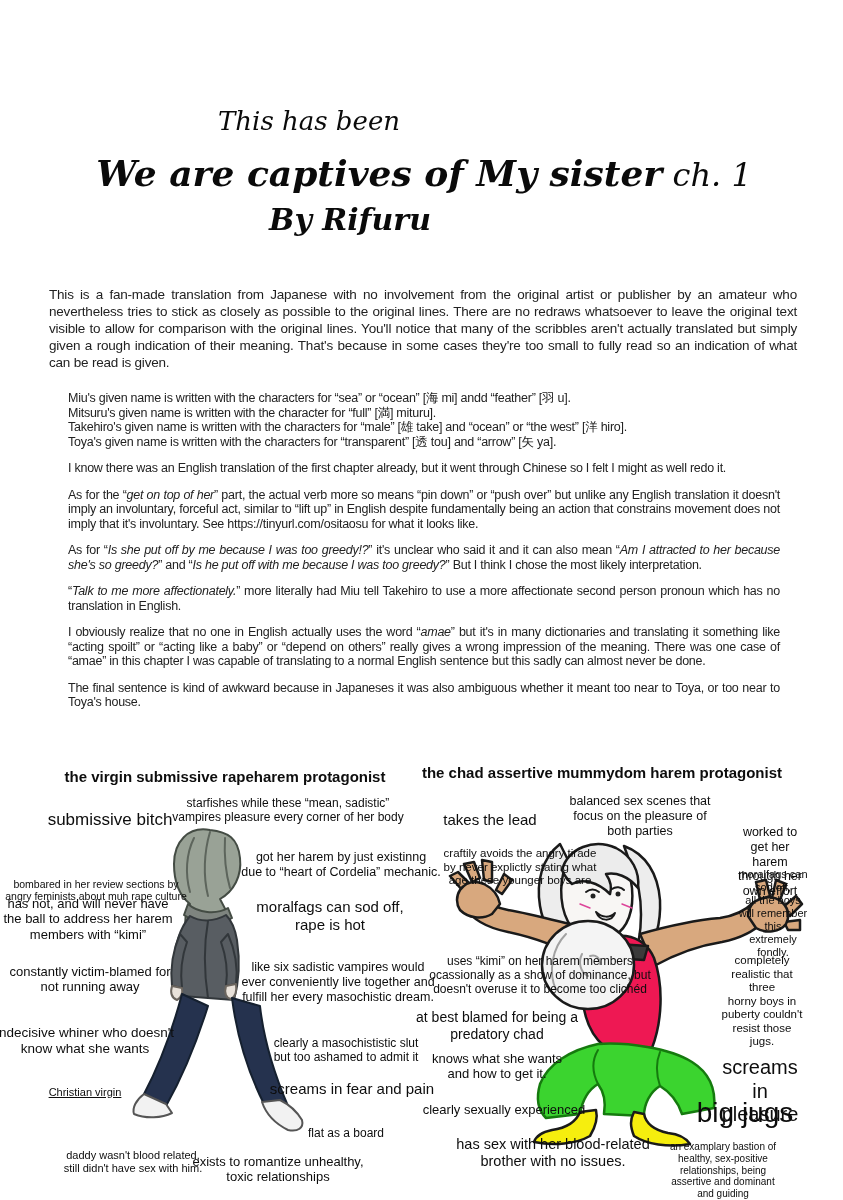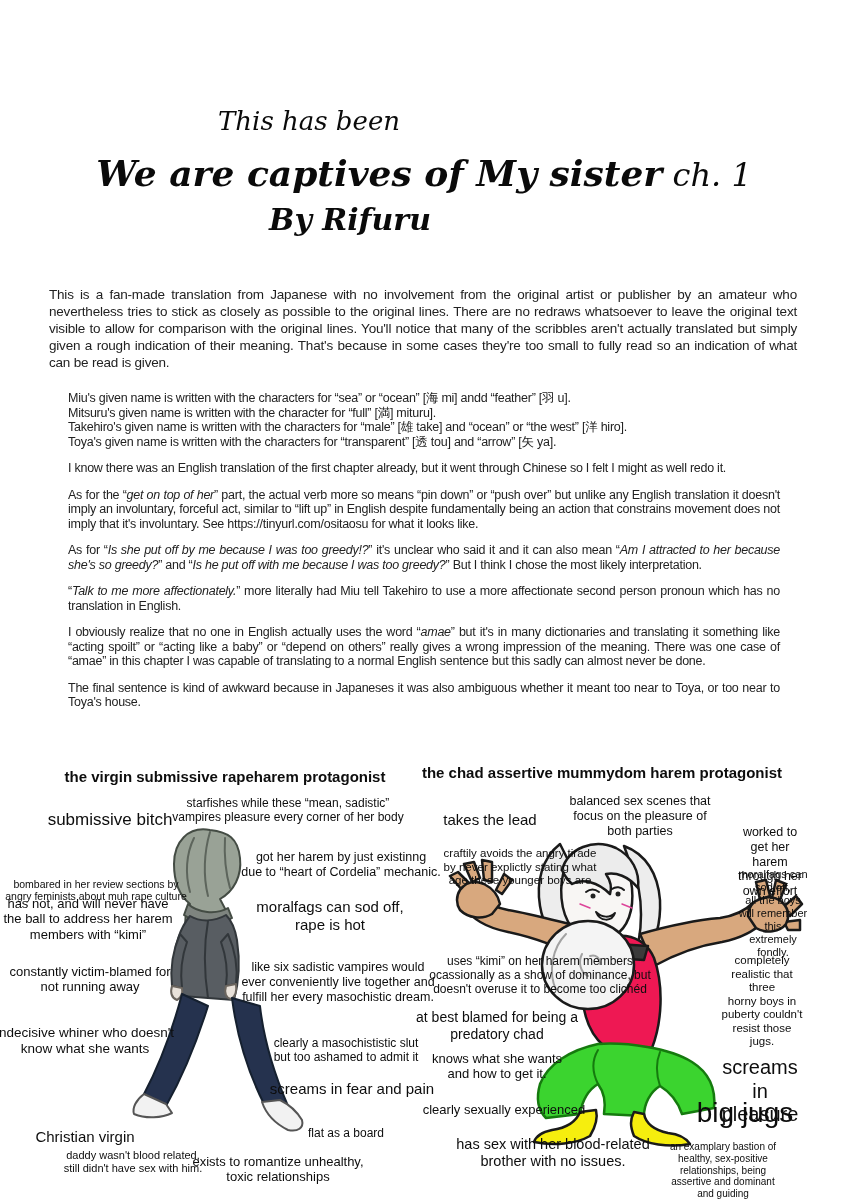--- a/index.html
+++ b/index.html
@@ -31,21 +31,21 @@
   .a-l1{left:110px;top:810px;font-size:17px;}
   .a-l2{left:288px;top:796px;font-size:12px;}
   .a-l3{left:96px;top:853px;font-size:10.5px;margin-top:25px;}
   .a-l4{left:341px;top:850px;font-size:12.5px;}
   .a-l5{left:88px;top:896px;font-size:13px;}
   .a-l6{left:330px;top:898px;font-size:15px;}
   .a-l7{left:90px;top:964px;font-size:13px;}
   .a-l8{left:338px;top:960px;font-size:12.5px;}
   .a-l9{left:85px;top:1025px;font-size:13.5px;}
   .a-l10{left:346px;top:1036px;font-size:12px;}
-  .a-l11{left:85px;top:1128px;font-size:15px;}
+  .a-l11{left:85px;top:1086px;font-size:11px;text-decoration:underline;}
   .a-l12{left:352px;top:1080px;font-size:15px;}
   .a-l13{left:346px;top:1126px;font-size:12px;}
   .a-l14{left:133px;top:1149px;font-size:11px;}
   .a-l15{left:278px;top:1154px;font-size:13px;}
   .a-r1{left:490px;top:811px;font-size:15px;}
   .a-r2{left:640px;top:794px;font-size:12.5px;}
   .a-r3{left:770px;top:825px;font-size:12.5px;}
   .a-r4{left:520px;top:847px;font-size:11.5px;}
   .a-r5{left:773px;top:868px;font-size:11px;}
   .a-r6{left:540px;top:954px;font-size:12px;}

